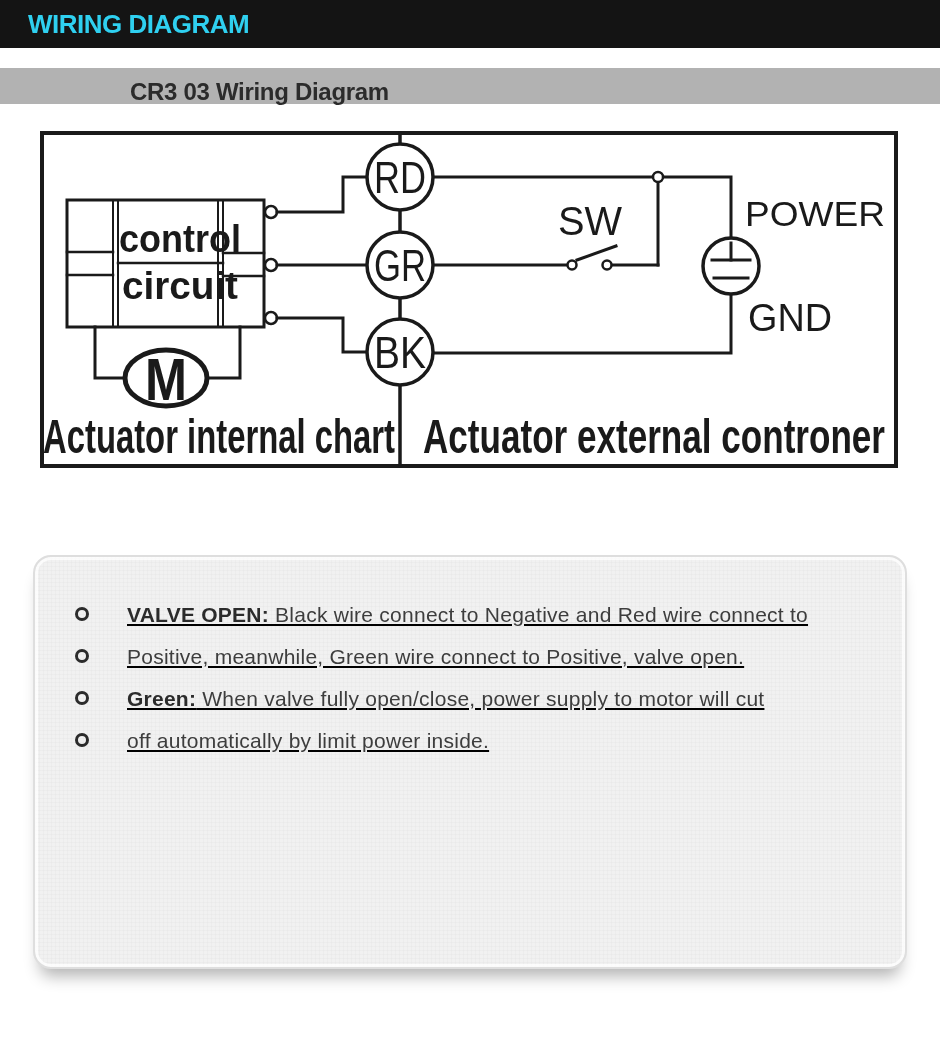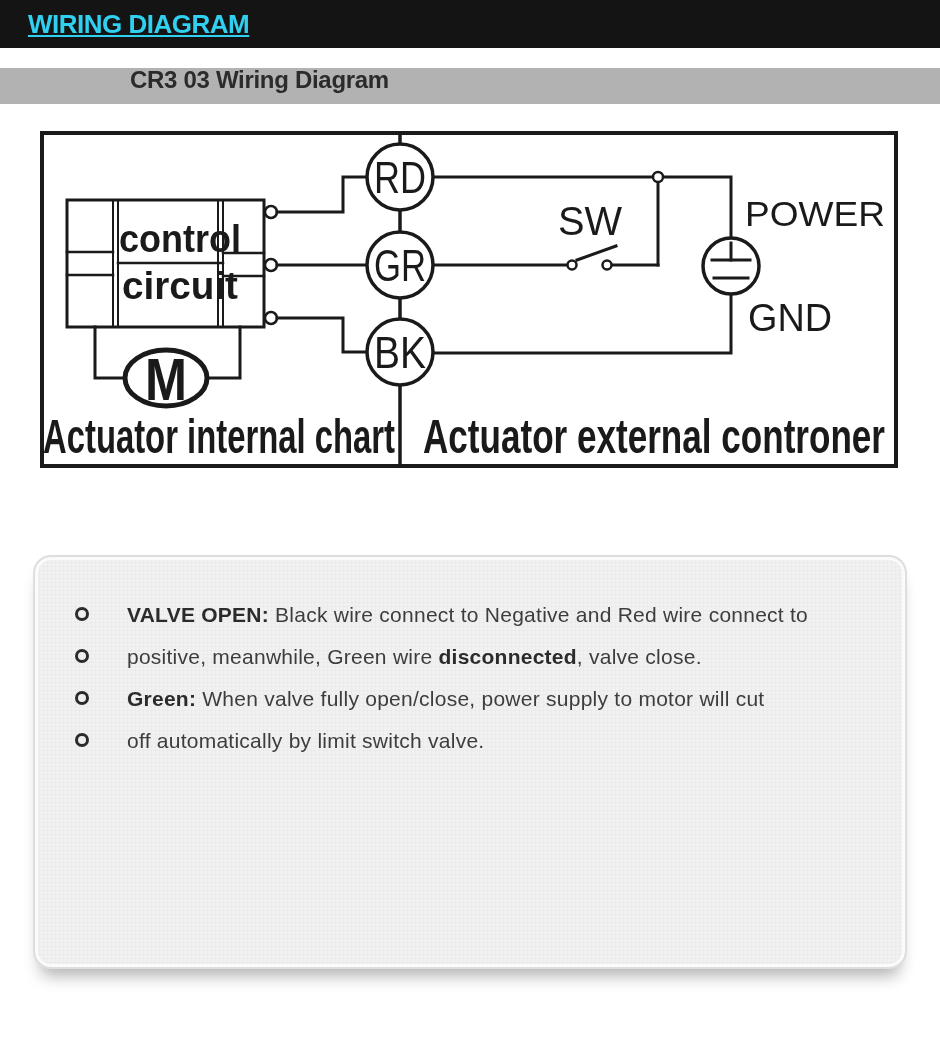--- a/index.html
+++ b/index.html
@@ -5,26 +5,26 @@
   html,body{margin:0;padding:0;background:#ffffff;}
   .page{position:relative;width:940px;height:1060px;background:#fff;overflow:hidden;
         font-family:"Liberation Sans",sans-serif;}
 
   
   .topbar{position:absolute;top:0;left:0;width:940px;height:48px;
           background:var(--header-bar,#141414);
           display:flex;align-items:center;padding-left:28px;box-sizing:border-box;}
   .topbar h1{margin:0;font-family:"Liberation Sans",sans-serif;font-weight:700;
              font-size:26px;line-height:1;letter-spacing:-0.5px;
-             color:var(--header-accent,#2fd0f0);text-decoration:underline;}
+             color:var(--header-accent,#2fd0f0);}
 
   
   .subbar{position:absolute;top:68px;left:0;width:940px;height:36px;
           background:var(--subheader-bar,#b2b2b2);
-          display:flex;align-items:flex-start;padding-left:130px;box-sizing:border-box;}
+          display:flex;align-items:flex-end;padding-left:130px;box-sizing:border-box;}
   .subbar h2{margin:0;font-family:"Liberation Sans",sans-serif;font-weight:700;
              font-size:24px;line-height:1;letter-spacing:-0.3px;
              color:var(--subheader-text,#2b2b2b);}
 
   
   svg.diagram{position:absolute;top:0;left:0;width:940px;height:520px;display:block;}
   .ink{stroke:var(--diagram-ink,#1a1a1a);fill:none;stroke-linecap:square;}
   .w2{stroke-width:2}.w25{stroke-width:2.5}.w3{stroke-width:3}
   .w35{stroke-width:3.5}.w4{stroke-width:4}.w5{stroke-width:5}
   .whitefill{fill:#ffffff;}
@@ -32,21 +32,21 @@
   .b{font-weight:700;}
 
   
   .notes{position:absolute;left:33px;top:555px;width:874px;height:414px;box-sizing:border-box;
          background-color:var(--notes-bg,#f1f1f1);
          background-image:
            repeating-linear-gradient(0deg, rgba(0,0,0,0.018) 0 1px, rgba(255,255,255,0) 1px 4px),
            repeating-linear-gradient(90deg, rgba(0,0,0,0.018) 0 1px, rgba(255,255,255,0) 1px 4px);
          border:2px solid #dedede;border-radius:18px;
          box-shadow:0 14px 16px -7px rgba(0,0,0,0.30), inset 0 0 0 3px rgba(255,255,255,0.75);
-         padding-top:36px;}
+         padding-top:36px;text-decoration:underline;}
   .note-line{display:flex;align-items:center;height:42px;}
   .bullet{flex:none;width:14px;height:14px;box-sizing:border-box;
           border:3px solid var(--note-bold,#2b2b2b);border-radius:50%;
           margin:0 38px 0 40px;background:transparent;}
   .note-text{margin:0;font-size:21px;line-height:1;letter-spacing:0.25px;
              color:var(--note-text,#3d3d3d);white-space:pre;}
   .note-text .seg{white-space:pre;}
   .note-text .seg.bold{font-weight:700;color:var(--note-bold,#2b2b2b);}
 </style>
 </head>
@@ -137,25 +137,25 @@
     <text class="dtxt b" x="423" y="453" font-size="48" text-anchor="start" textLength="462" lengthAdjust="spacingAndGlyphs">Actuator external controner</text>
   </svg>
 
   <section class="notes">
     <div class="note-line">
       <span class="bullet"></span>
       <p class="note-text"><span class="seg bold">VALVE OPEN:</span><span class="seg"> Black wire connect to Negative and Red wire connect to</span></p>
     </div>
     <div class="note-line">
       <span class="bullet"></span>
-      <p class="note-text"><span class="seg">positive, meanwhile, Green wire </span><span class="seg bold">disconnected</span><span class="seg">, valve close.</span></p>
+      <p class="note-text"><span class="seg">Positive, meanwhile, Green wire connect to Positive, valve open.</span></p>
     </div>
     <div class="note-line">
       <span class="bullet"></span>
       <p class="note-text"><span class="seg bold">Green:</span><span class="seg"> When valve fully open/close, power supply to motor will cut</span></p>
     </div>
     <div class="note-line">
       <span class="bullet"></span>
-      <p class="note-text"><span class="seg">off automatically by limit switch valve.</span></p>
+      <p class="note-text"><span class="seg">off automatically by limit power inside.</span></p>
     </div>
   </section>
 
 </div>
 
 </body></html>

